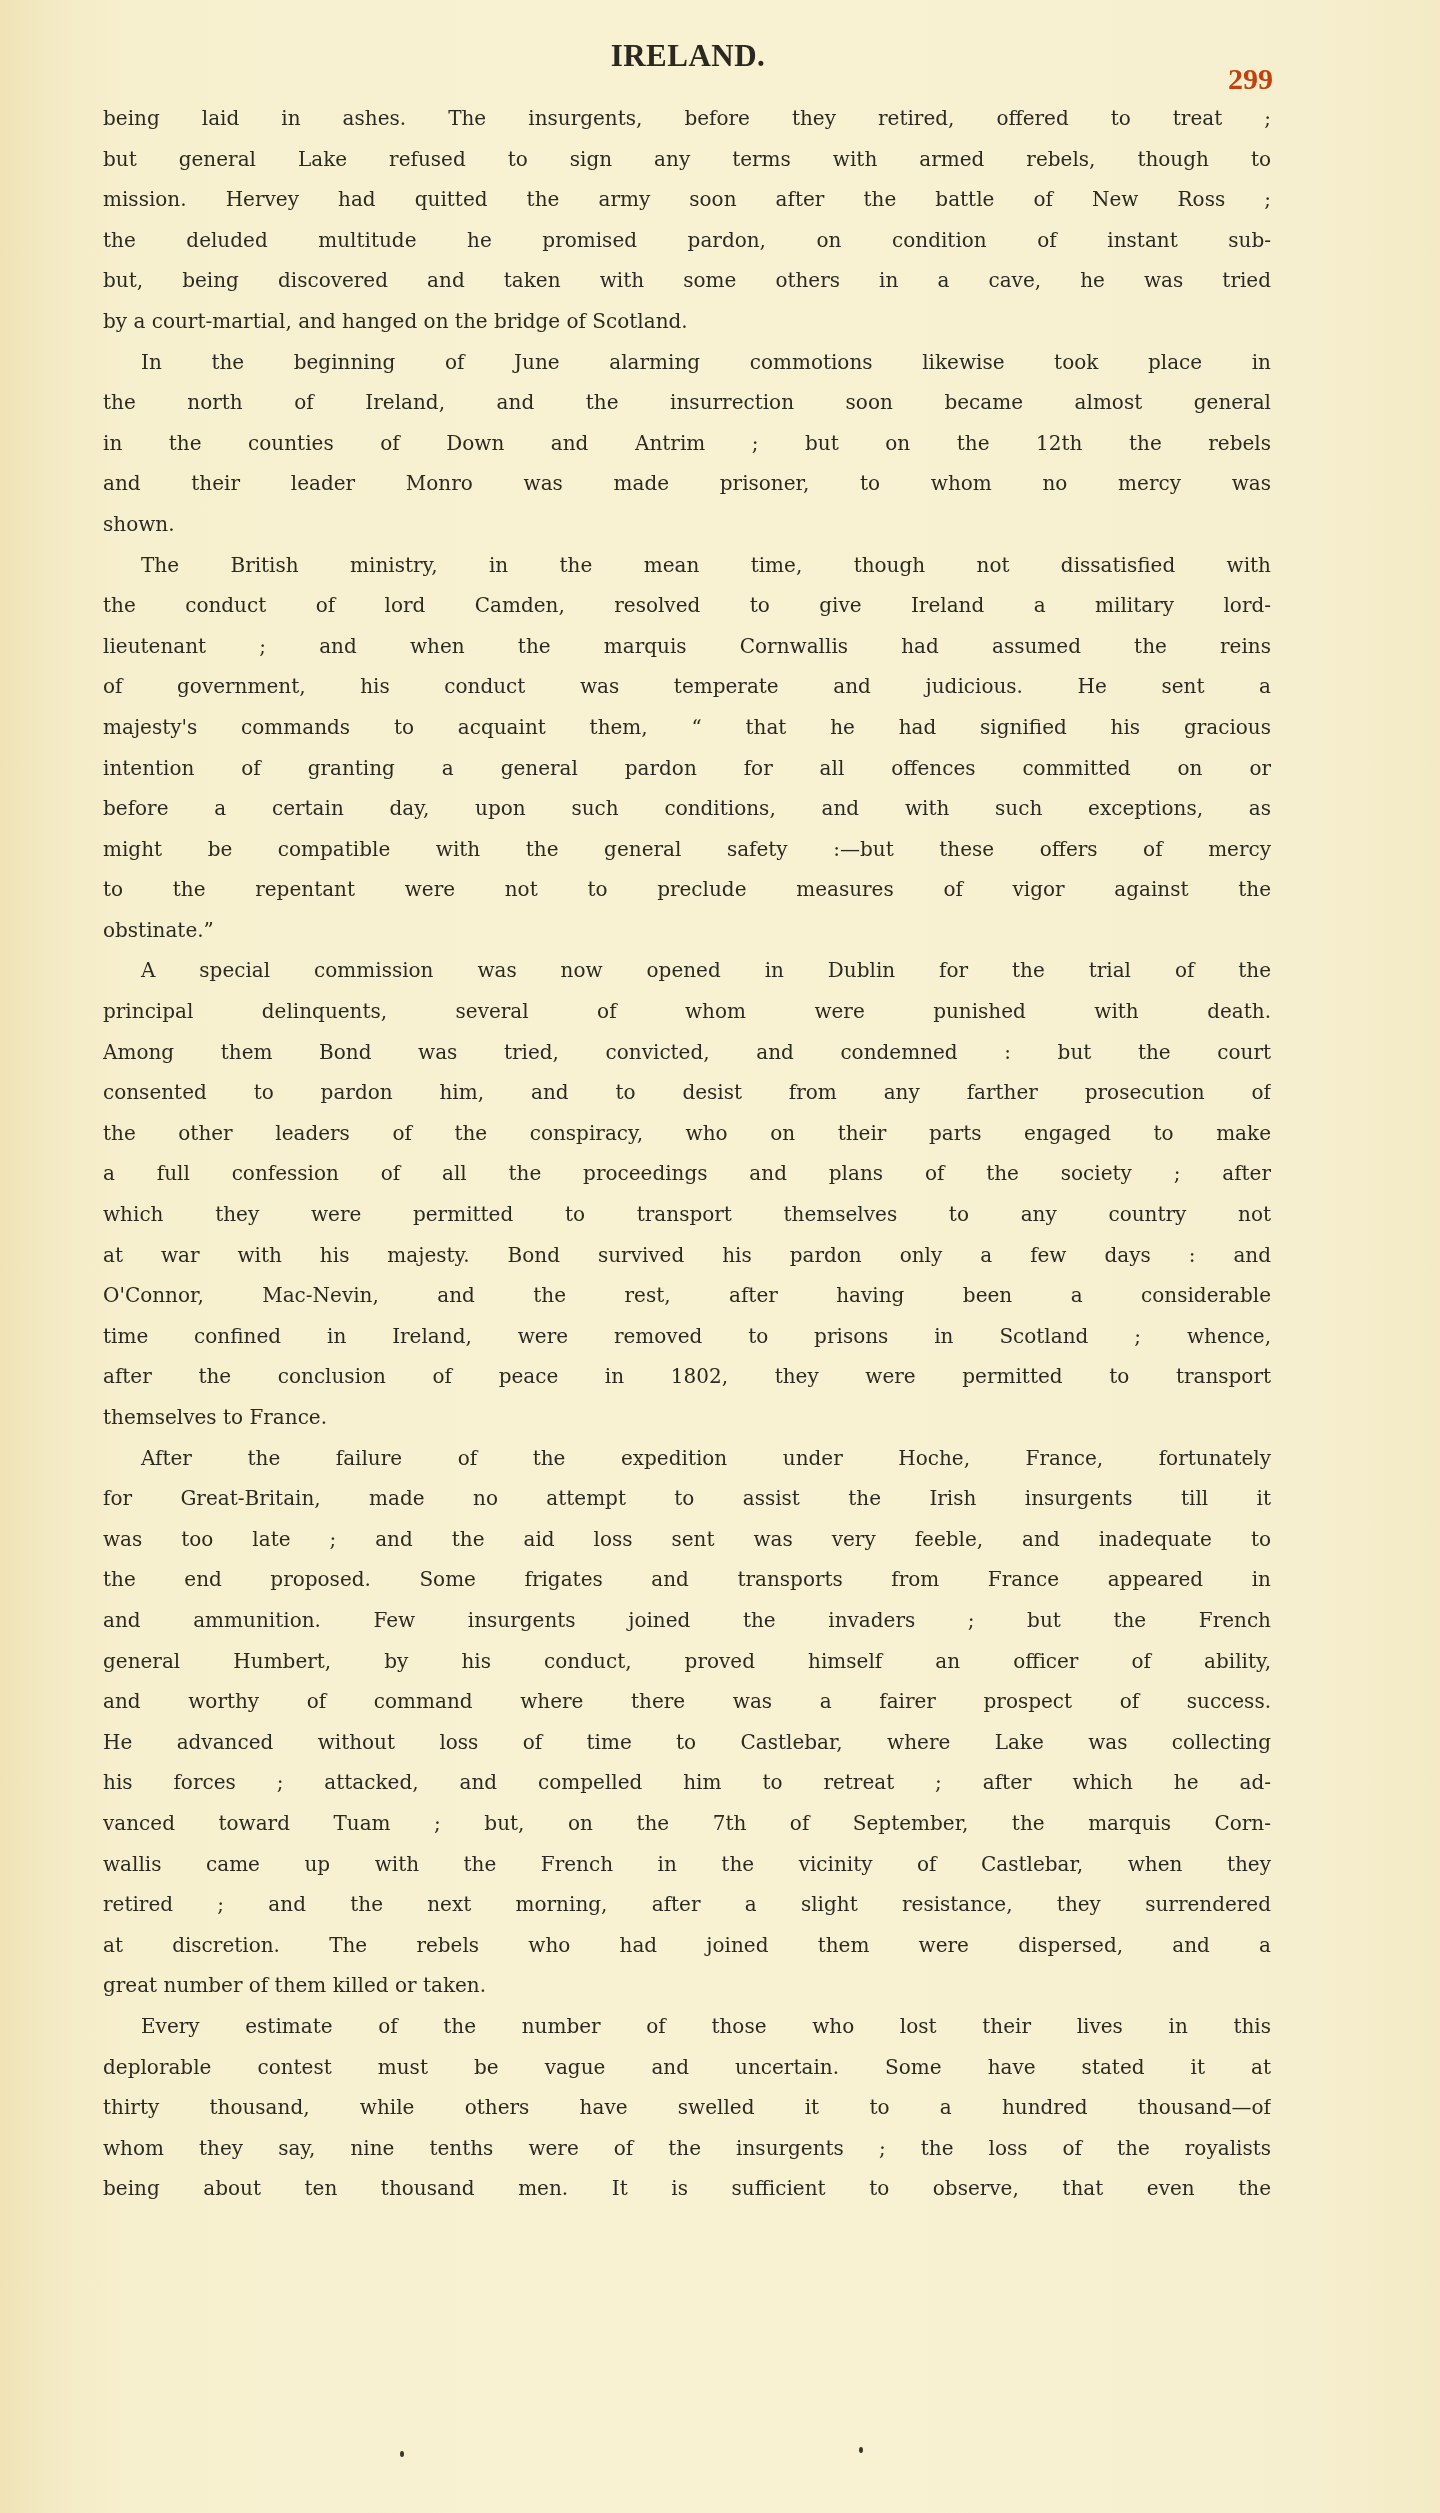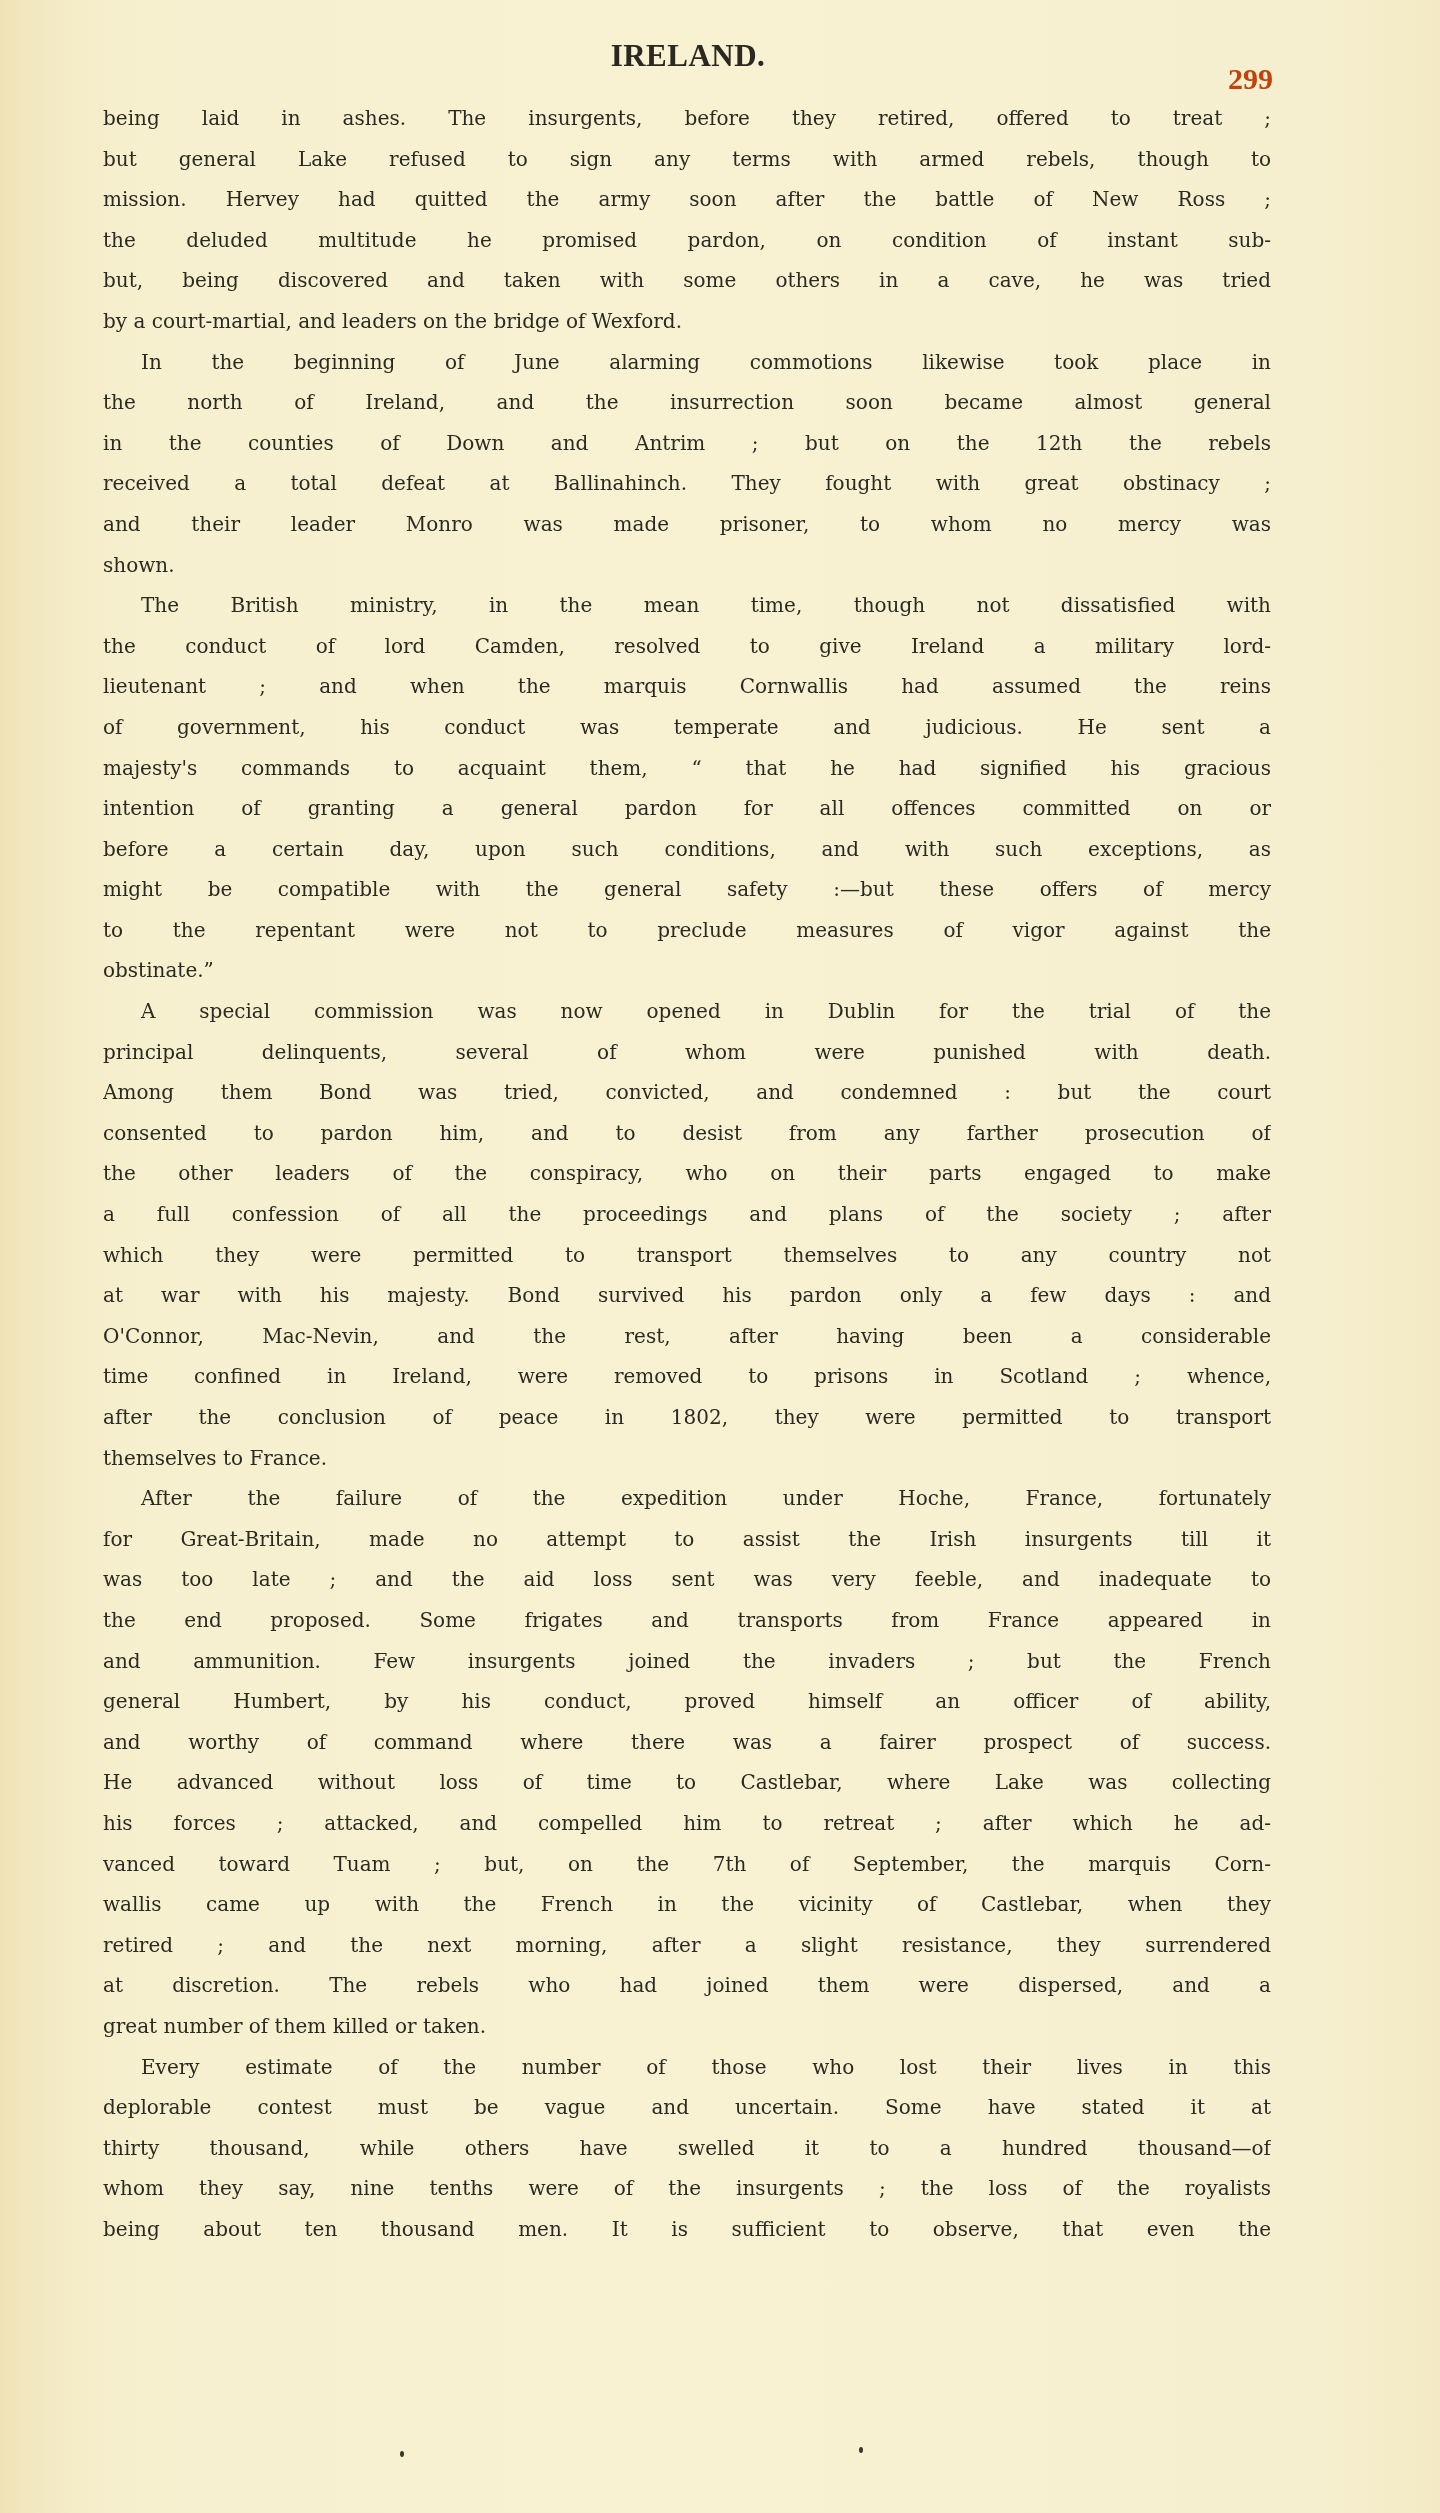--- a/index.html
+++ b/index.html
@@ -92,28 +92,27 @@
   </div>
 
   <div class="body-text">
 
     <div>
       <span class="line">being laid in ashes.  The insurgents, before they retired, offered to treat ;</span>
       <span class="line">but general Lake refused to sign any terms with armed rebels, though to</span>
       <span class="line">mission.  Hervey had quitted the army soon after the battle of New Ross ;</span>
       <span class="line">the deluded multitude he promised pardon, on condition of instant sub-</span>
       <span class="line">but, being discovered and taken with some others in a cave, he was tried</span>
-      <span class="line last">by a court-martial, and leaders on the bridge of Wexford.</span>
+      <span class="line last">by a court-martial, and hanged on the bridge of Scotland.</span>
     </div>
 
     <div>
       <span class="line indent">In the beginning of June alarming commotions likewise took place in</span>
       <span class="line">the north of Ireland, and the insurrection soon became almost general</span>
       <span class="line">in the counties of Down and Antrim ; but on the 12th the rebels</span>
-      <span class="line">received a total defeat at Ballinahinch.  They fought with great obstinacy ;</span>
       <span class="line">and their leader Monro was made prisoner, to whom no mercy was</span>
       <span class="line last">shown.</span>
     </div>
 
     <div>
       <span class="line indent">The British ministry, in the mean time, though not dissatisfied with</span>
       <span class="line">the conduct of lord Camden, resolved to give Ireland a military lord-</span>
       <span class="line">lieutenant ; and when the marquis Cornwallis had assumed the reins</span>
       <span class="line">of government, his conduct was temperate and judicious.  He sent a</span>
       <span class="line">majesty's commands to acquaint them, “ that he had signified his gracious</span>

